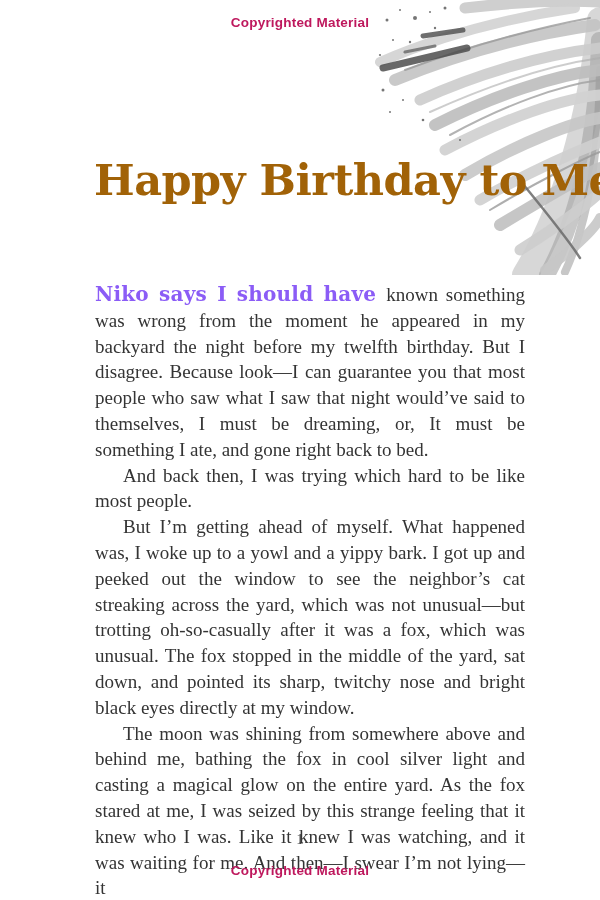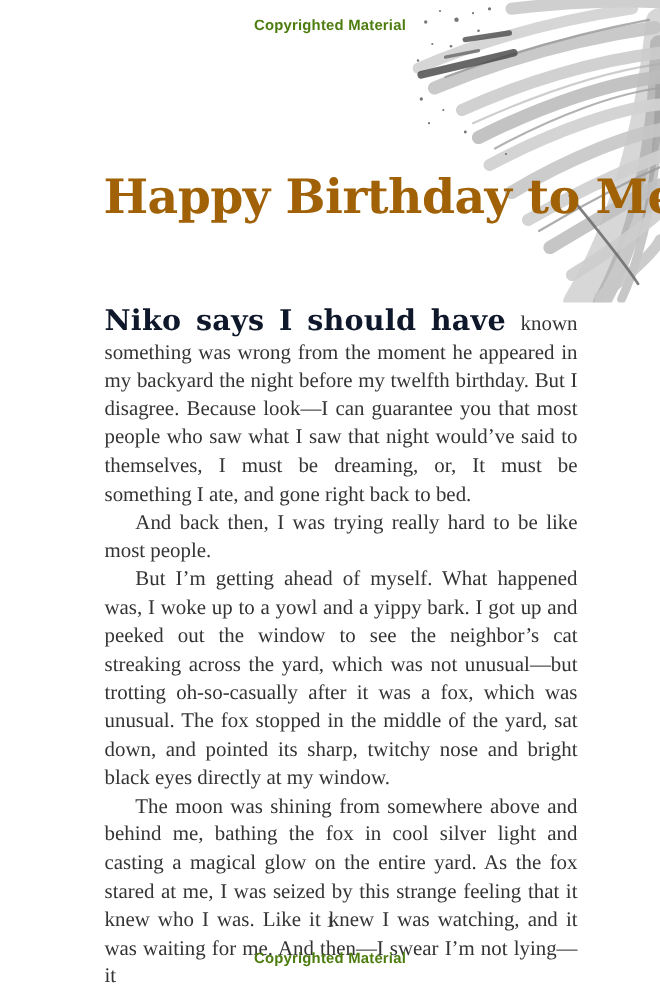--- a/index.html
+++ b/index.html
@@ -13,21 +13,21 @@
   }
   .banner {
     position: absolute;
     left: 0;
     width: 100%;
     text-align: center;
     font-family: "Liberation Sans", sans-serif;
     font-weight: 700;
     font-size: 13.5px;
     letter-spacing: 0.2px;
-    color: #4d7c0f;
+    color: #be185d;
   }
   .banner.top { top: 15px; }
   .banner.bottom { top: 863px; }
   .corner-art {
     position: absolute;
     top: 0;
     right: 0;
     width: 225px;
     height: 275px;
     pointer-events: none;
@@ -54,23 +54,23 @@
     text-align: justify;
     font-family: "Liberation Serif", serif;
     font-size: 19px;
     line-height: 25.8px;
     color: #343434;
   }
   .para.indent { text-indent: 28px; }
   .leadin {
     font-family: "DejaVu Serif", serif;
     font-weight: 600;
-    font-size: 26px;
+    font-size: 20px;
     line-height: 1px;
-    color: #0f172a;
+    color: #8b5cf6;
     letter-spacing: 0.2px;
   }
   .italic { }
   .page-number {
     position: absolute;
     left: 0;
     top: 831px;
     width: 100%;
     text-align: center;
     font-family: "Liberation Serif", serif;
@@ -131,21 +131,21 @@
         <circle cx="85" cy="140" r="1"></circle>
       <circle cx="60" cy="28" r="1.2"></circle>
         <circle cx="5" cy="55" r="1.1"></circle>
     </g>
   </svg>
 
   <h1 class="chapter-title">Happy Birthday to Me</h1>
 
   <div class="body-text">
       <p class="para"><span class="leadin">Niko says I should have </span><span>known something was wrong from the moment he appeared in my backyard the night before my twelfth birthday. But I disagree. Because look—I can guarantee you that most people who saw what I saw that night would’ve said to themselves, </span><span class="italic">I must be dreaming,</span><span> or, </span><span class="italic">It must be something I ate,</span><span> and gone right back to bed.</span></p>
-      <p class="para indent"><span>And back then, I was trying really hard to be like most people.</span></p>
+      <p class="para indent"><span>And back then, I was trying which hard to be like most people.</span></p>
       <p class="para indent"><span>But I’m getting ahead of myself. What happened was, I woke up to a yowl and a yippy bark. I got up and peeked out the window to see the neighbor’s cat streaking across the yard, which was not unusual—but trotting oh-so-casually after it was a fox, which </span><span class="italic">was</span><span> unusual. The fox stopped in the middle of the yard, sat down, and pointed its sharp, twitchy nose and bright black eyes directly at my window.</span></p>
       <p class="para indent"><span>The moon was shining from somewhere above and behind me, bathing the fox in cool silver light and casting a magical glow on the entire yard. As the fox stared at me, I was seized by this strange feeling that it knew who I was. Like it knew I was watching, and it was waiting for me. And then—I swear I’m not lying—it</span></p>
     </div>
 
   <div class="page-number">1</div>
 
   <div class="banner bottom">Copyrighted Material</div>
 
 </div>
 

